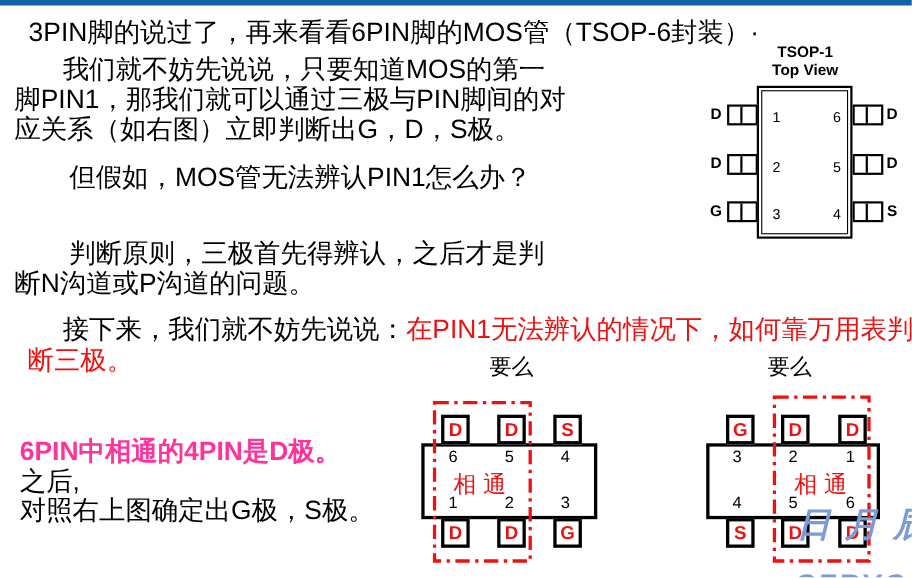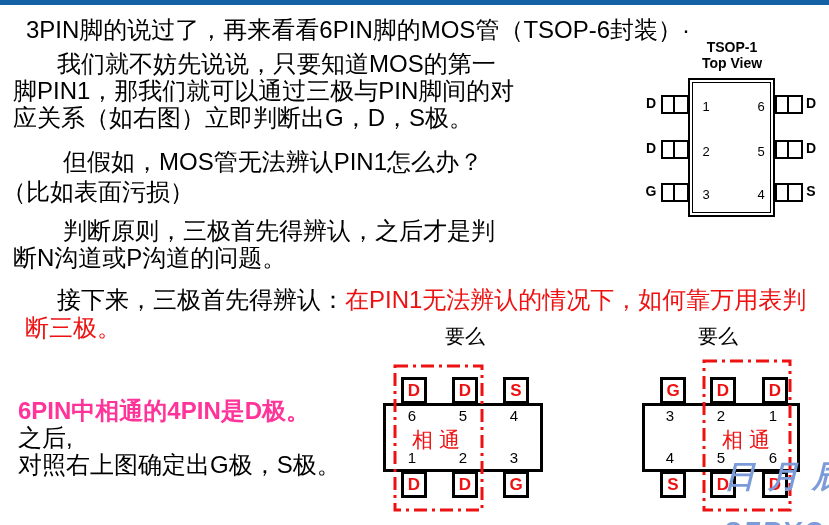--- a/index.html
+++ b/index.html
@@ -26,37 +26,36 @@
         font-size:17px;font-weight:bold;color:var(--accent-red);}
   .cnum{position:absolute;font-size:15px;width:16px;text-align:center;color:#000;}
   .conn-label{position:absolute;font-size:21px;color:var(--accent-red);letter-spacing:6px;white-space:nowrap;}
   .dash-svg{position:absolute;}
   .dashrect{fill:none;stroke:var(--accent-red);stroke-width:3;stroke-dasharray:13 5 3 5;}
   
   .wm1{position:absolute;left:724px;top:456px;font-size:31px;font-weight:bold;font-style:italic;
        color:var(--watermark-blue);letter-spacing:13px;white-space:nowrap;z-index:5;}
   .wm2{position:absolute;left:723px;top:489px;font-size:27px;font-weight:bold;font-style:italic;
        color:var(--watermark-blue);letter-spacing:2px;white-space:nowrap;z-index:5;margin-top:28px;}
-  .yaome{font-size:20px;}
+  .yaome{font-size:20px;font-family:Liberation Mono, monospace;}
 </style>
 </head>
 <body>
 
 <div id="canvas">
   <div class="topbar"></div>
 
   <div class="line" style="left:26px;top:18px">3PIN脚的说过了，再来看看6PIN脚的MOS管（TSOP-6封装）·</div>
   <div class="line" style="left:57px;top:52px">我们就不妨先说说，只要知道MOS的第一</div>
   <div class="line" style="left:13px;top:79px">脚PIN1，那我们就可以通过三极与PIN脚间的对</div>
   <div class="line" style="left:13px;top:106px">应关系（如右图）立即判断出G，D，S极。</div>
   <div class="line" style="left:63px;top:150px">但假如，MOS管无法辨认PIN1怎么办？</div>
-  <div class="line" style="left:2px;top:180px">（比如表面污损）</div>
   <div class="line" style="left:63px;top:219px">判断原则，三极首先得辨认，之后才是判</div>
   <div class="line" style="left:13px;top:246px">断N沟道或P沟道的问题。</div>
-  <div class="line" style="left:57px;top:288px"><span>接下来，三极首先得辨认：</span><span class="red">在PIN1无法辨认的情况下，如何靠万用表判</span></div>
+  <div class="line" style="left:57px;top:288px"><span>接下来，我们就不妨先说说：</span><span class="red">在PIN1无法辨认的情况下，如何靠万用表判</span></div>
   <div class="line red" style="left:25px;top:316px">断三极。</div>
 
   <div class="line magenta" style="left:18px;top:399px">6PIN中相通的4PIN是D极。</div>
   <div class="line" style="left:18px;top:426px">之后,</div>
   <div class="line" style="left:18px;top:453px">对照右上图确定出G极，S极。</div>
 
   <div class="line yaome" style="left:445px;top:324px">要么</div>
   <div class="line yaome" style="left:698px;top:324px">要么</div>
 
   <div>

